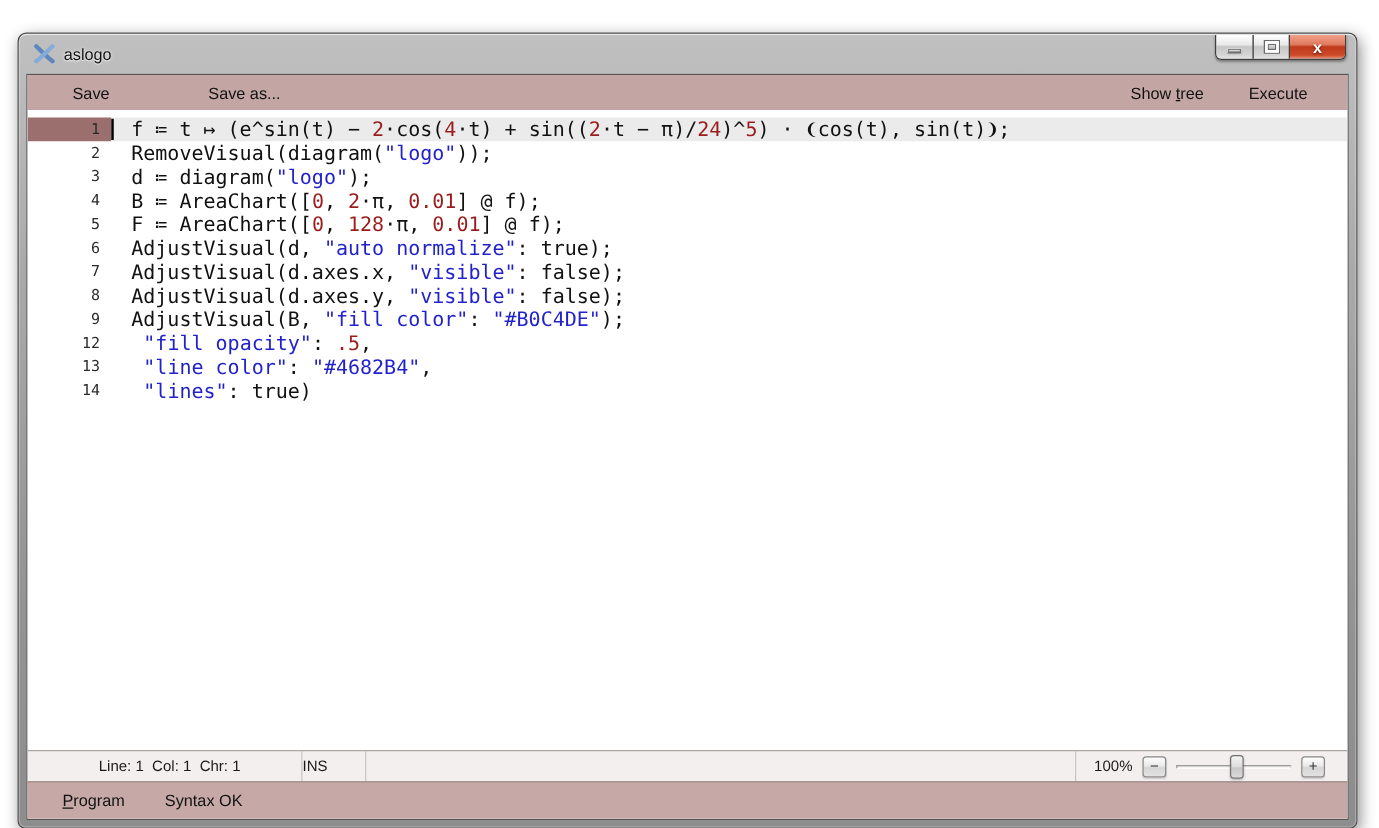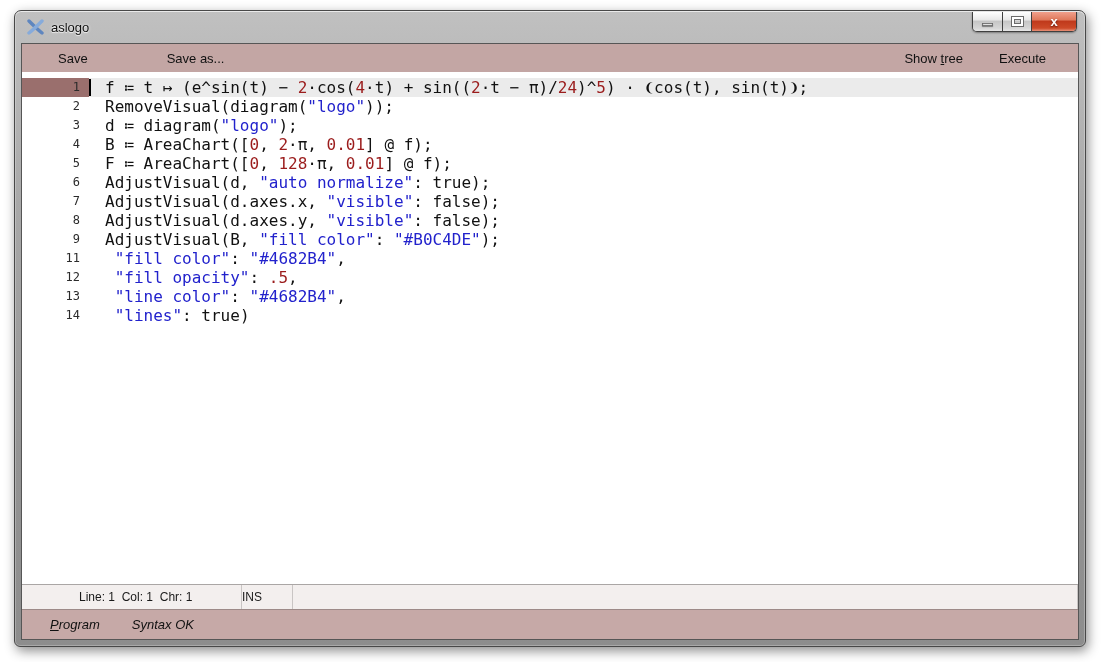--- a/index.html
+++ b/index.html
@@ -1,21 +1,21 @@
 <!DOCTYPE html>
 <html><head>
 <meta charset="utf-8">
 <style>
   * { margin:0; padding:0; box-sizing:border-box; }
   html,body { width:1103px; height:662px; background:#ffffff; overflow:hidden;
               font-family:"Liberation Sans","DejaVu Sans",sans-serif; }
 
   
   .window {
-    position:absolute; left:14px; top:10px; width:1072px; height:637px;
+    position:absolute; left:14px; top:26px; width:1072px; height:637px;
     background:linear-gradient(180deg,#c0c0c0 0%,#a9a9a9 30%,#949494 70%,#8d8d8d 100%);
     border:1px solid #484848;
     border-radius:7px 7px 6px 6px;
     box-shadow:2px 4px 12px rgba(0,0,0,.45), inset 0 1px 0 rgba(255,255,255,.55), inset 0 0 0 1px rgba(255,255,255,.25);
   }
 
   .titlebar { position:absolute; left:0; top:0; right:0; height:32px; display:flex; align-items:center; }
   .app-icon { width:17px; height:16px; margin-left:12px; }
   .title-text { margin-left:7px; font-size:13px; color:#111;
                 text-shadow:0 0 3px rgba(255,255,255,.9), 0 1px 0 rgba(255,255,255,.6); }
@@ -78,21 +78,21 @@
               box-shadow:0 1px 1px rgba(0,0,0,.15); }
   .zoom-slider { position:relative; width:92px; height:19px; }
   .zoom-track { position:absolute; left:0; right:0; top:8px; height:3px;
                 background:#e9e7e6; border:1px solid #9c9896; border-bottom-color:#fff; border-right-color:#d9d5d4; }
   .zoom-thumb { position:absolute; top:0; width:11px; height:19px; border:1px solid #707070; border-radius:3px;
                 background:linear-gradient(180deg,#f4f4f4,#dcdcdc 50%,#c8c8c8 55%,#dadada);
                 box-shadow:0 1px 2px rgba(0,0,0,.25); }
 
   
   .bottombar { height:30px; flex:0 0 auto; background:#c6a9a7; border-top:1px solid #9d8a88;
-               display:flex; align-items:center; font-size:13px; color:#111;font-style:italic; }
+               display:flex; align-items:center; font-size:13px; color:#111; }
   .bb-tab { padding:0 16px; display:flex; align-items:center; height:100%; }
   .bb-first { margin-left:12px; }
 </style>
 </head>
 <body>
 
 <div class="window">
 
   <div class="titlebar">
     <svg class="app-icon" viewBox="0 0 17 16">
@@ -138,34 +138,42 @@
       <div id="code-lines">
           <div class="row current"><div class="gutter">1</div><div class="code"><span class="caret"></span><span class="p">f ≔ t ↦ (e^sin(t) − </span><span class="n">2</span><span class="p">·cos(</span><span class="n">4</span><span class="p">·t) + sin((</span><span class="n">2</span><span class="p">·t − π)/</span><span class="n">24</span><span class="p">)^</span><span class="n">5</span><span class="p">) · ❨cos(t), sin(t)❩;</span></div></div>
           <div class="row"><div class="gutter">2</div><div class="code"><span class="p">RemoveVisual(diagram(</span><span class="s">"logo"</span><span class="p">));</span></div></div>
           <div class="row"><div class="gutter">3</div><div class="code"><span class="p">d ≔ diagram(</span><span class="s">"logo"</span><span class="p">);</span></div></div>
           <div class="row"><div class="gutter">4</div><div class="code"><span class="p">B ≔ AreaChart([</span><span class="n">0</span><span class="p">, </span><span class="n">2</span><span class="p">·π, </span><span class="n">0.01</span><span class="p">] @ f);</span></div></div>
           <div class="row"><div class="gutter">5</div><div class="code"><span class="p">F ≔ AreaChart([</span><span class="n">0</span><span class="p">, </span><span class="n">128</span><span class="p">·π, </span><span class="n">0.01</span><span class="p">] @ f);</span></div></div>
           <div class="row"><div class="gutter">6</div><div class="code"><span class="p">AdjustVisual(d, </span><span class="s">"auto normalize"</span><span class="p">: true);</span></div></div>
           <div class="row"><div class="gutter">7</div><div class="code"><span class="p">AdjustVisual(d.axes.x, </span><span class="s">"visible"</span><span class="p">: false);</span></div></div>
           <div class="row"><div class="gutter">8</div><div class="code"><span class="p">AdjustVisual(d.axes.y, </span><span class="s">"visible"</span><span class="p">: false);</span></div></div>
           <div class="row"><div class="gutter">9</div><div class="code"><span class="p">AdjustVisual(B, </span><span class="s">"fill color"</span><span class="p">: </span><span class="s">"#B0C4DE"</span><span class="p">);</span></div></div>
-          <div class="row"><div class="gutter">11</div><div class="code"><span class="p"> </span><span class="s">"fill color"</span><span class="p">: </span><span class="s">"#4682B4"</span><span class="p">,</span></div></div>
           <div class="row"><div class="gutter">12</div><div class="code"><span class="p"> </span><span class="s">"fill opacity"</span><span class="p">: </span><span class="n">.5</span><span class="p">,</span></div></div>
           <div class="row"><div class="gutter">13</div><div class="code"><span class="p"> </span><span class="s">"line color"</span><span class="p">: </span><span class="s">"#4682B4"</span><span class="p">,</span></div></div>
           <div class="row"><div class="gutter">14</div><div class="code"><span class="p"> </span><span class="s">"lines"</span><span class="p">: true)</span></div></div>
         </div>
     </div>
 
     <div class="statusbar">
       <div class="sb-pos">Line: 1  Col: 1  Chr: 1</div>
       <div class="sb-sep"></div>
       <div class="sb-ins">INS</div>
       <div class="sb-sep"></div>
       <div class="sb-fill"></div>
       <div class="sb-sep"></div>
+      <div class="sb-zoom">
+        <span class="zoom-label">100%</span>
+        <div class="zoom-btn"><span>−</span></div>
+        <div class="zoom-slider">
+          <div class="zoom-track"></div>
+          <div class="zoom-thumb" id="zoom-thumb" style="left: 47%;"></div>
+        </div>
+        <div class="zoom-btn"><span>+</span></div>
+      </div>
     </div>
 
     <div class="bottombar">
       <div class="bb-tab bb-first">
           <span><span class="u">P</span><span>rogram</span></span>
         </div>
       <div class="bb-tab">
           <span>Syntax OK</span>
         </div>
     </div>

